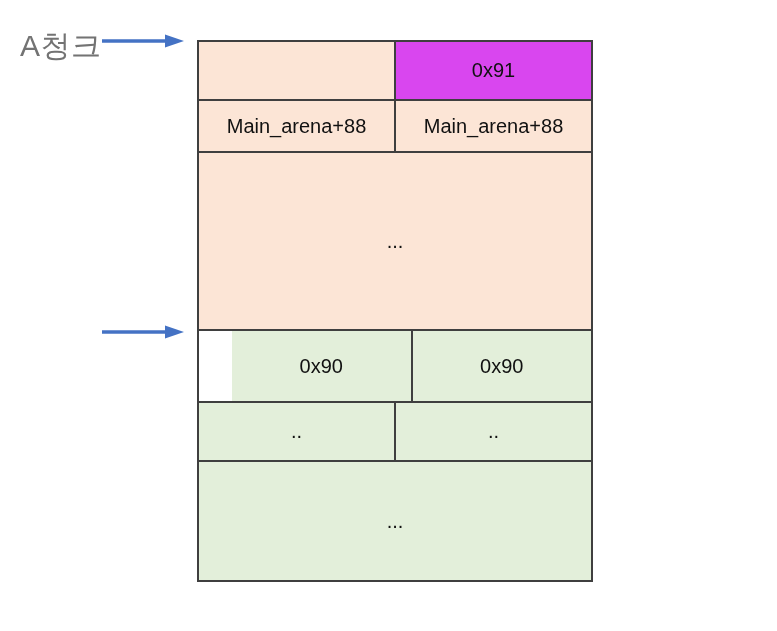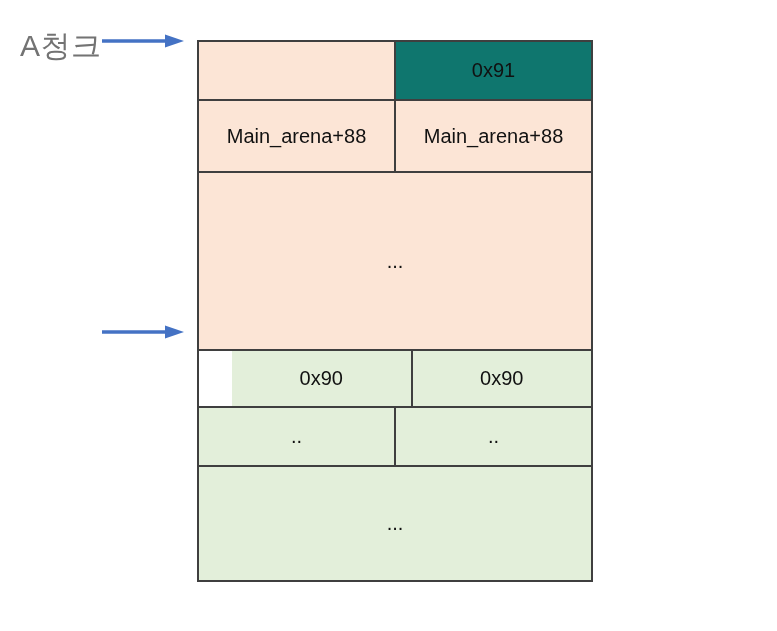--- a/index.html
+++ b/index.html
@@ -57,23 +57,23 @@
     justify-content: center;
     font-size: 20px;
     color: #111111;
     box-sizing: border-box;
     overflow: hidden;
   }
   .cell + .cell { border-left: 2px solid #3f3f3f; }
   .peach { background: #fce5d6; }
   .green { background: #e3efda; }
   .h-prevsize { height: 57px; }
-  .h-fdbk     { height: 72px; }
+  .h-fdbk     { height: 52px; }
   .h-adata    { height: 178px; flex: 0 0 auto; }
-  .h-bsize    { height: 57px; padding-left: 33px; }
+  .h-bsize    { height: 72px; padding-left: 33px; }
   .h-bdots    { height: 59px; }
   .h-bdata    { flex: 1 1 auto; }
 </style>
 </head>
 <body>
 
 <div class="canvas">
 
   <div class="chunk-label label-a">A청크</div>
 
@@ -85,21 +85,21 @@
 
   <svg class="arrow arrow-b" viewBox="0 0 84 16" aria-hidden="true">
     <line x1="1" y1="8" x2="66" y2="8" stroke="#4472c4" stroke-width="3.5"></line>
     <polygon points="64,1.5 83,8 64,14.5" fill="#4472c4"></polygon>
   </svg>
 
   <div class="mem-table">
 
     <div class="row h-prevsize">
       <div class="cell peach" style="background: rgb(252, 229, 214);"></div>
-      <div class="cell peach" style="background: #0f766e;">0x91</div>
+      <div class="cell peach" style="background: #d946ef;">0x91</div>
     </div>
 
     <div class="row h-fdbk">
       <div class="cell peach" style="background: rgb(252, 229, 214);">Main_arena+88</div>
       <div class="cell peach" style="background: rgb(252, 229, 214);">Main_arena+88</div>
     </div>
 
     <div class="row h-adata">
       <div class="cell peach" style="background: rgb(252, 229, 214);">...</div>
     </div>

